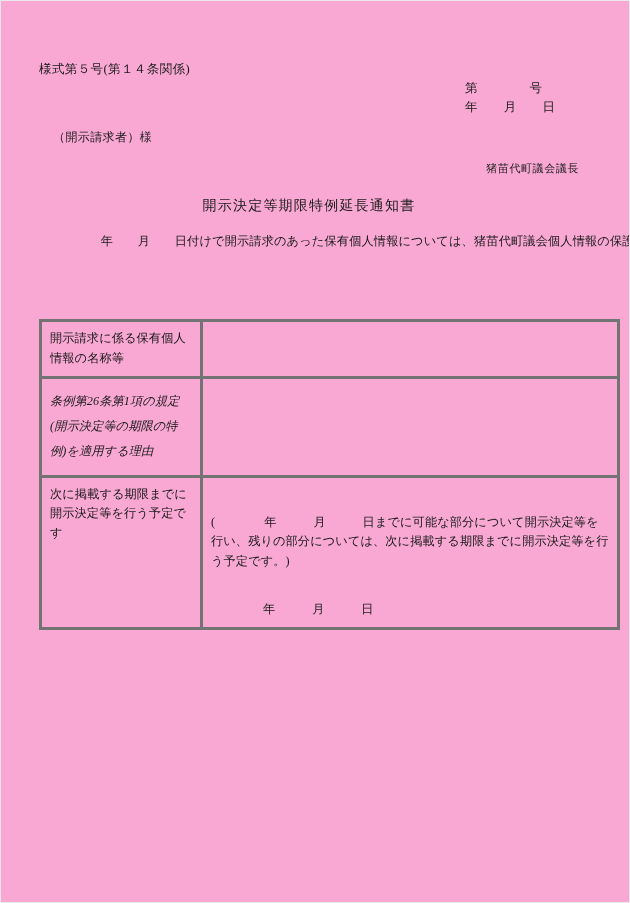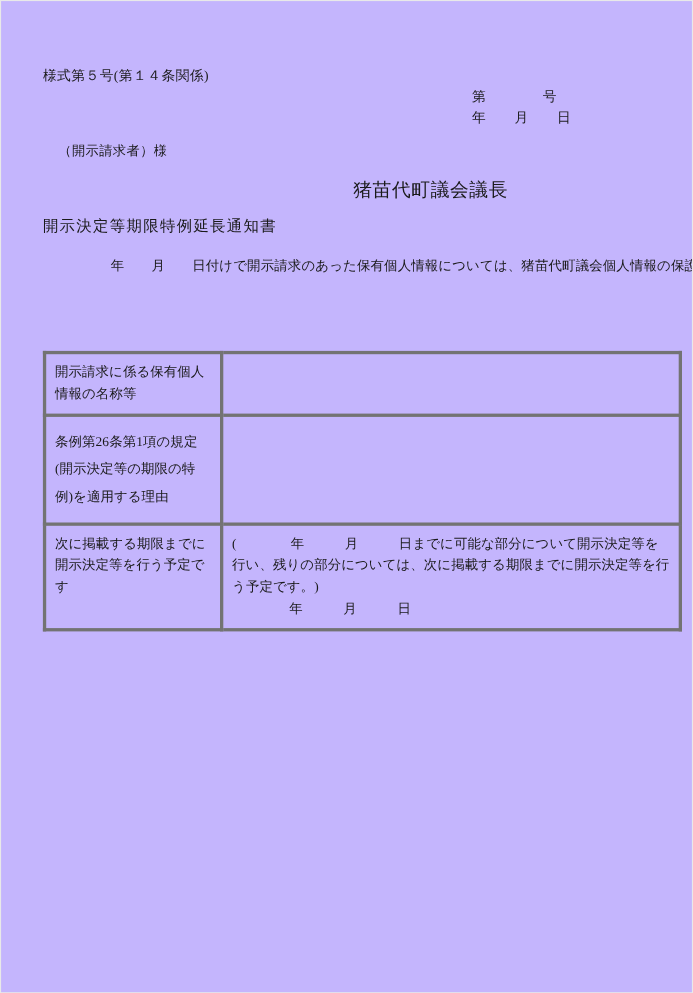--- a/index.html
+++ b/index.html
@@ -9,21 +9,21 @@
     background: #ffffff;
   }
   body {
     font-family: "Liberation Serif", "DejaVu Serif", serif;
     color: #1a1a1a;
   }
   #page {
     position: relative;
     width: 630px;
     height: 903px;
-    background: #c4b5fd;
+    background: #f9a8d4;
     border: 1px solid #e9e9e9;
     box-sizing: border-box;
     overflow: hidden;
   }
   .doc-body {
     position: absolute;
     left: 38px;
     top: 0;
     width: 540px;
   }
@@ -44,52 +44,53 @@
     right: 0;
     top: 78px;
     width: 150px;
     font-size: 12.5px;
     line-height: 1.55;
   }
   .meta-line {
     display: block;
     white-space: pre;
     letter-spacing: 0.4px;
+    margin-left: 36px;
   }
 
   
   .addressee {
     position: absolute;
     left: 14px;
     top: 128px;
     font-size: 12px;
     letter-spacing: 0.4px;
     white-space: nowrap;
   }
 
   
   .issuer {
     position: absolute;
     left: 0;
     right: 0;
     top: 160px;
-    text-align: center;
+    text-align: right;
     padding-left: 165px;
-    font-size: 17px;
+    font-size: 11px;
     letter-spacing: 0.6px;
     white-space: nowrap;
   }
 
   
   .doc-title {
     position: absolute;
     left: 0;
     right: 0;
     top: 196px;
-    text-align: left;
+    text-align: center;
     font-size: 14px;
     letter-spacing: 1.2px;
     white-space: nowrap;
   }
 
   
   .body-text {
     position: absolute;
     left: 0;
     top: 230px;
@@ -119,31 +120,33 @@
     vertical-align: top;
     line-height: 1.62;
     letter-spacing: 0.1px;
   }
   .form-table td.label {
     width: 142px;
   }
   .form-table td.label.spaced {
     vertical-align: middle;
     line-height: 2.05;
+    font-style: italic;
   }
   .form-table td.value {
     width: 398px;
   }
   .row-1 td { height: 34px; }
   .row-2 td { height: 82px; }
   .row-3 td { height: 58px; }
 
   .val-line {
     display: block;
     white-space: pre-wrap;
+    margin-top: 28px;
   }
   .val-line.indent-date {
     padding-left: 52px;
     white-space: pre;
   }
 </style>
 </head>
 <body>
 
 <div id="page">

